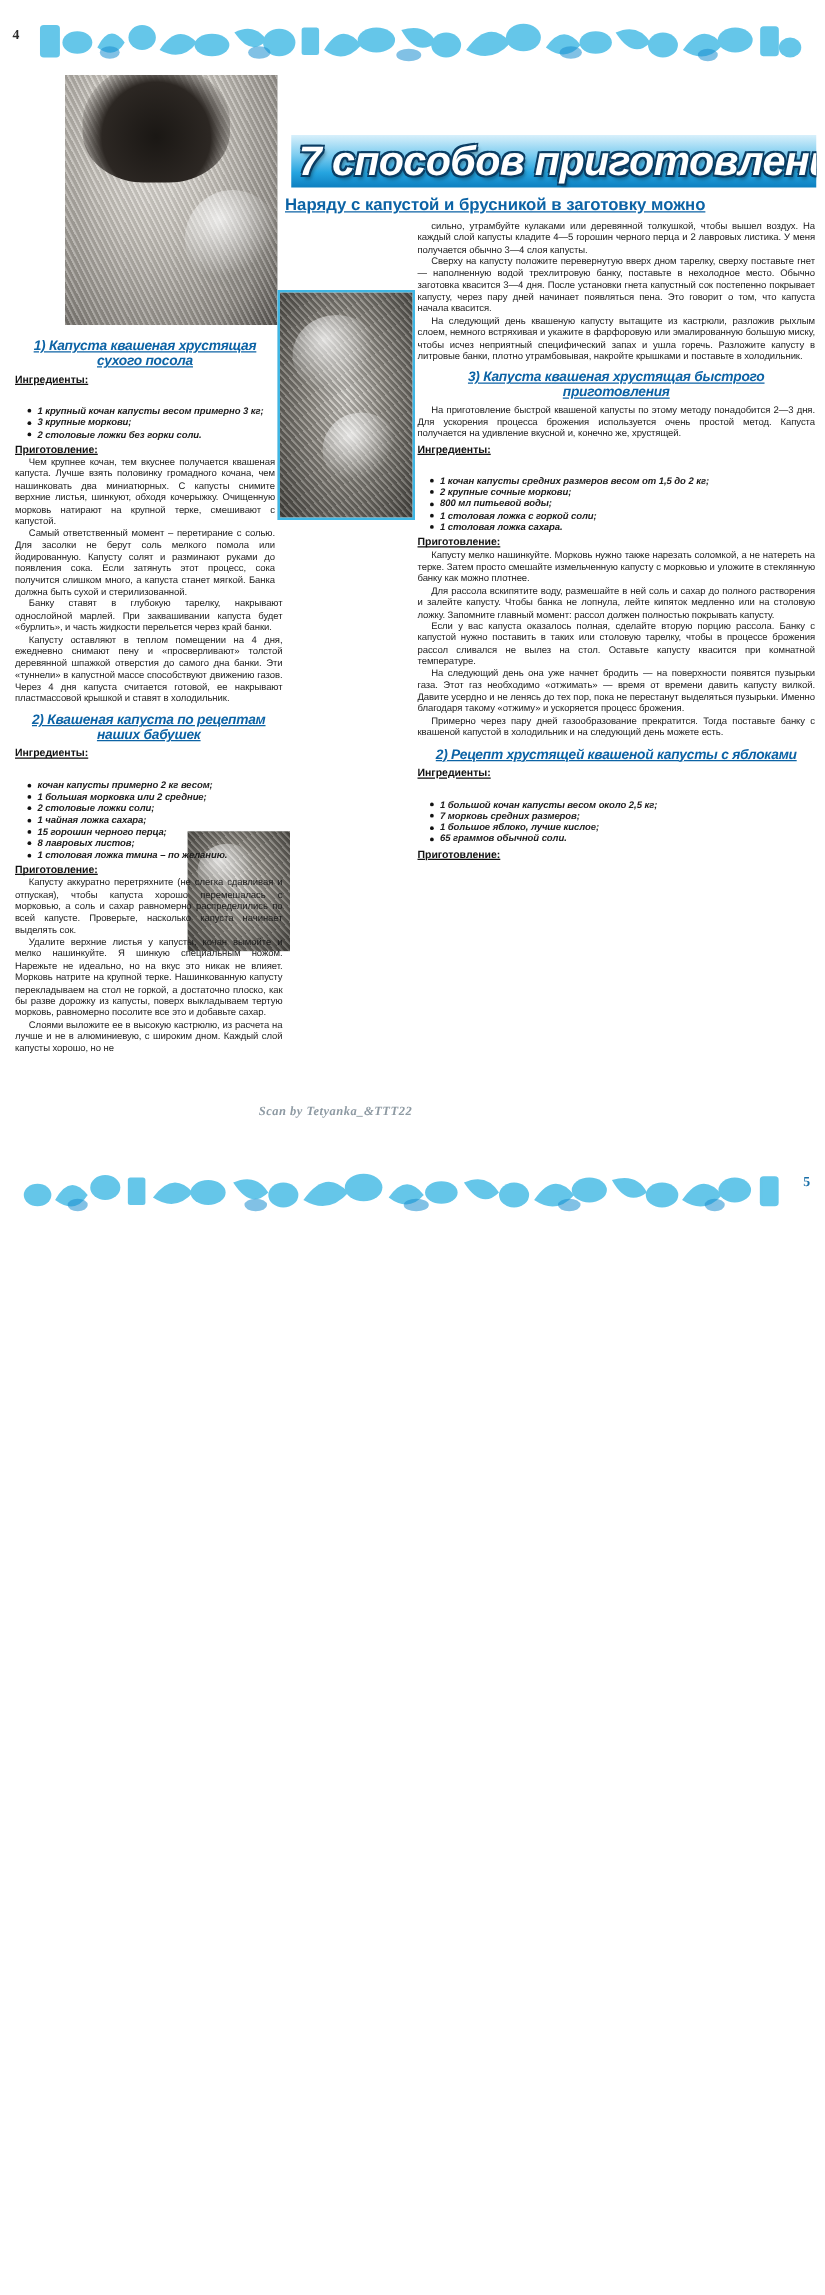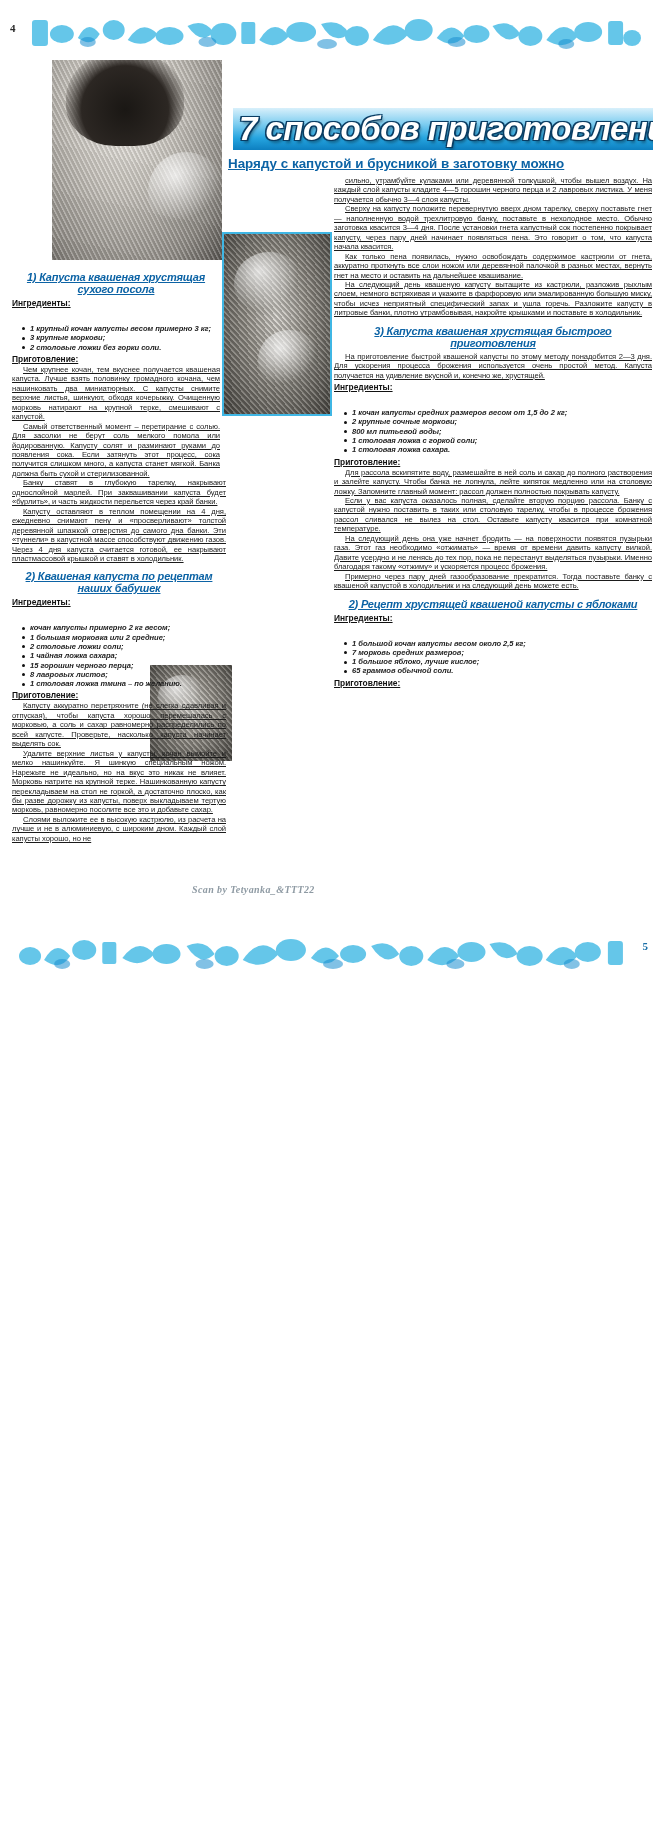--- a/index.html
+++ b/index.html
@@ -119,21 +119,20 @@
     font-family:"Liberation Sans", sans-serif;
     color:#1b1b1b;
   }
   .col p{
     margin:0 0 0 0;
     font-size:7.6px;
     line-height:9.45px;
     text-align:justify;
     text-indent:11px;
     letter-spacing:-0.05px;
-    text-decoration:underline;
   }
   .rhead{
     margin:7px 0 3px 0;
     font-size:11px;
     font-weight:bold;
     font-style:italic;
     color:#0c63a5;
     text-decoration:underline;
     text-align:center;
     letter-spacing:-0.2px;
@@ -239,21 +238,21 @@
     <div class="grain"></div>
     <div class="blob" style="left:10px;top:18px;width:70px;height:64px;"></div>
     <div class="blob" style="left:34px;top:96px;width:62px;height:60px;"></div>
   </div>
 
   <div class="photo dark" style="left:150px;top:665px;width:82px;height:96px;">
     <div class="grain"></div>
     <div class="blob" style="left:8px;top:10px;width:48px;height:44px;"></div>
   </div>
 
-  <div class="scan-credit" style="left:192px;top:884px;">Scan by Tetyanka_&amp;TTT22</div>
+  <div class="scan-credit" style="left:207px;top:884px;">Scan by Tetyanka_&amp;TTT22</div>
 
   <div class="col" id="p1-left" style="left:12px;top:264px;width:214px;">
       <div class="rhead" style="width: 208px;">1) Капуста квашеная хрустящая сухого посола</div>
       <div class="sub" style="width: 208px;">Ингредиенты:</div>
       <ul class="ing" style="width: 208px;">
         <li>1 крупный кочан капусты весом примерно 3 кг;</li>
         <li>3 крупные моркови;</li>
         <li>2 столовые ложки без горки соли.</li>
       </ul>
       <div class="sub" style="width: 208px;">Приготовление:</div>
@@ -274,33 +273,33 @@
       </ul>
       <div class="sub">Приготовление:</div>
       <p>Капусту аккуратно перетряхните (не слегка сдавливая и отпуская), чтобы капуста хорошо перемешалась с морковью, а соль и сахар равномерно распределились по всей капусте. Проверьте, насколько капуста начинает выделять сок.</p>
       <p>Удалите верхние листья у капусты, кочан вымойте и мелко нашинкуйте. Я шинкую специальным ножом. Нарежьте не идеально, но на вкус это никак не влияет. Морковь натрите на крупной терке. Нашинкованную капусту перекладываем на стол не горкой, а достаточно плоско, как бы разве дорожку из капусты, поверх выкладываем тертую морковь, равномерно посолите все это и добавьте сахар.</p>
       <p>Слоями выложите ее в высокую кастрюлю, из расчета на лучше и не в алюминиевую, с широким дном. Каждый слой капусты хорошо, но не</p>
     </div>
 
   <div class="col" id="p1-right" style="left:334px;top:176px;width:318px;">
       <p>сильно, утрамбуйте кулаками или деревянной толкушкой, чтобы вышел воздух. На каждый слой капусты кладите 4—5 горошин черного перца и 2 лавровых листика. У меня получается обычно 3—4 слоя капусты.</p>
       <p>Сверху на капусту положите перевернутую вверх дном тарелку, сверху поставьте гнет — наполненную водой трехлитровую банку, поставьте в нехолодное место. Обычно заготовка квасится 3—4 дня. После установки гнета капустный сок постепенно покрывает капусту, через пару дней начинает появляться пена. Это говорит о том, что капуста начала квасится.</p>
-      <p>Как только пена появилась, нужно освобождать содержимое кастрюли от гнета, аккуратно проткнуть все слои ножом или деревянной палочкой в разных местах, вернуть гнет на место и оставить на дальнейшее квашивание.</p>
       <p>На следующий день квашеную капусту вытащите из кастрюли, разложив рыхлым слоем, немного встряхивая и укажите в фарфоровую или эмалированную большую миску, чтобы исчез неприятный специфический запах и ушла горечь. Разложите капусту в литровые банки, плотно утрамбовывая, накройте крышками и поставьте в холодильник.</p>
       <div class="rhead">3) Капуста квашеная хрустящая быстрого приготовления</div>
       <p>На приготовление быстрой квашеной капусты по этому методу понадобится 2—3 дня. Для ускорения процесса брожения используется очень простой метод. Капуста получается на удивление вкусной и, конечно же, хрустящей.</p>
       <div class="sub">Ингредиенты:</div>
       <ul class="ing">
         <li>1 кочан капусты средних размеров весом от 1,5 до 2 кг;</li>
         <li>2 крупные сочные моркови;</li>
         <li>800 мл питьевой воды;</li>
         <li>1 столовая ложка с горкой соли;</li>
         <li>1 столовая ложка сахара.</li>
       </ul>
       <div class="sub">Приготовление:</div>
+      <p>Капусту мелко нашинкуйте. Морковь нужно также нарезать соломкой, а не натереть на терке. Затем просто смешайте измельченную капусту с морковью и уложите в стеклянную банку как можно плотнее.</p>
       <p>Для рассола вскипятите воду, размешайте в ней соль и сахар до полного растворения и залейте капусту. Чтобы банка не лопнула, лейте кипяток медленно или на столовую ложку. Запомните главный момент: рассол должен полностью покрывать капусту.</p>
       <p>Если у вас капуста оказалось полная, сделайте вторую порцию рассола. Банку с капустой нужно поставить в таких или столовую тарелку, чтобы в процессе брожения рассол сливался не вылез на стол. Оставьте капусту квасится при комнатной температуре.</p>
       <p>На следующий день она уже начнет бродить — на поверхности появятся пузырьки газа. Этот газ необходимо «отжимать» — время от времени давить капусту вилкой. Давите усердно и не ленясь до тех пор, пока не перестанут выделяться пузырьки. Именно благодаря такому «отжиму» и ускоряется процесс брожения.</p>
       <p>Примерно через пару дней газообразование прекратится. Тогда поставьте банку с квашеной капустой в холодильник и на следующий день можете есть.</p>
       <div class="rhead">2) Рецепт хрустящей квашеной капусты с яблоками</div>
       <div class="sub">Ингредиенты:</div>
       <ul class="ing">
         <li>1 большой кочан капусты весом около 2,5 кг;</li>
         <li>7 морковь средних размеров;</li>
         <li>1 большое яблоко, лучше кислое;</li>

